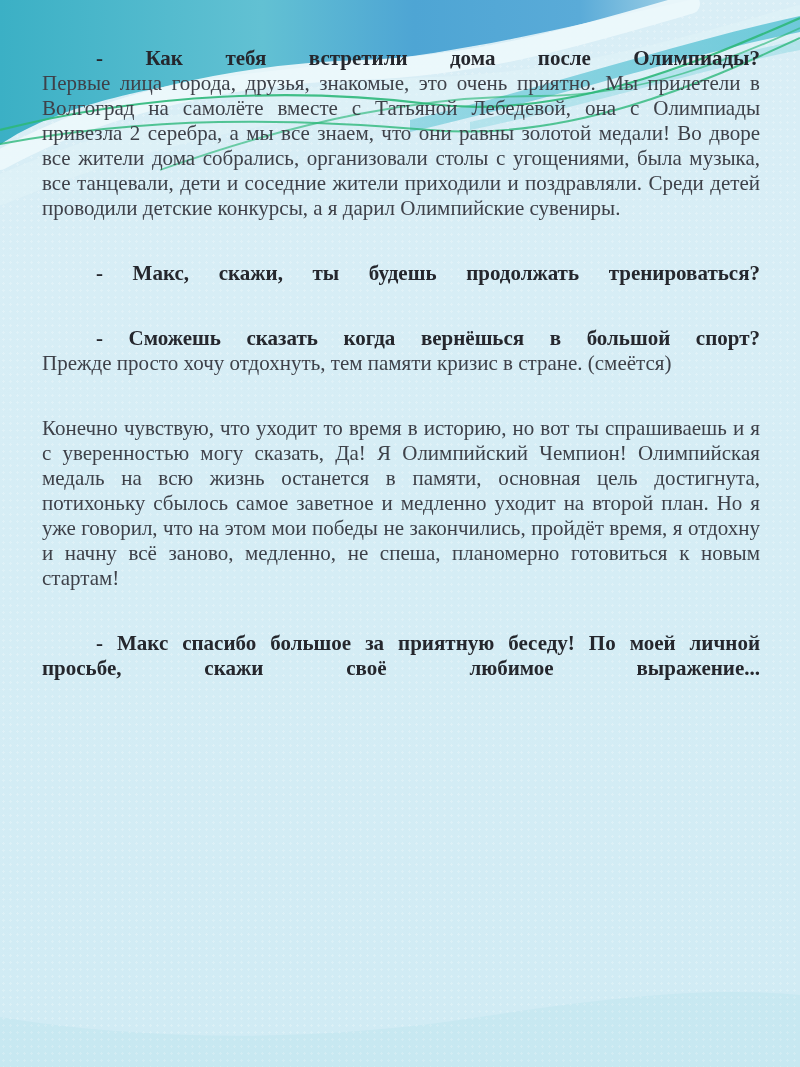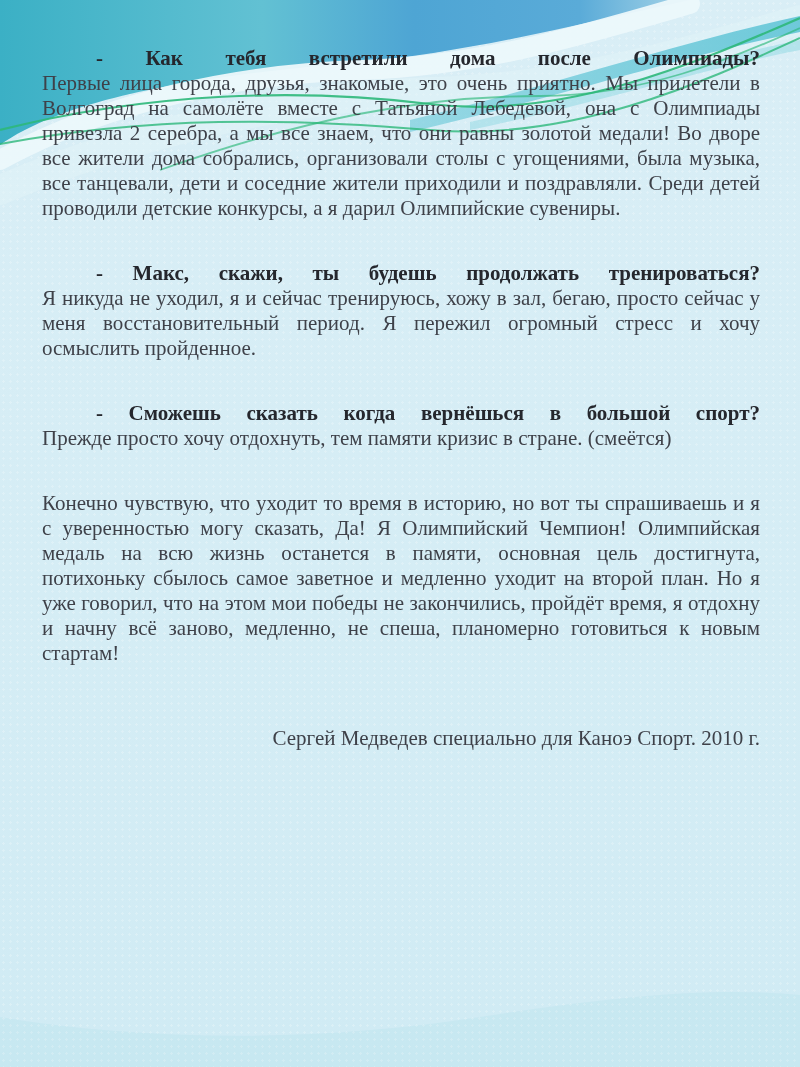--- a/index.html
+++ b/index.html
@@ -91,31 +91,30 @@
 
   <div class="content">
 
     <p class="para">
       <b class="q">- Как тебя встретили дома после Олимпиады?</b>
       <span class="a"> Первые лица города, друзья, знакомые, это очень приятно. Мы прилетели в Волгоград на самолёте вместе с Татьяной Лебедевой, она с Олимпиады привезла 2 серебра, а мы все знаем, что они равны золотой медали! Во дворе все жители дома собрались, организовали столы с угощениями, была музыка, все танцевали, дети и соседние жители приходили и поздравляли. Среди детей проводили детские конкурсы, а я дарил Олимпийские сувениры.</span>
     </p>
 
     <p class="para">
       <b class="q">- Макс, скажи, ты будешь продолжать тренироваться?</b>
-      <span class="a"> Я никуда не уходил, я и сейчас тренируюсь, хожу в зал, бегаю, просто сейчас у меня восстановительный период. Я пережил огромный стресс и хочу осмыслить пройденное.</span>
     </p>
 
     <p class="para">
       <b class="q">- Сможешь сказать когда вернёшься в большой спорт?</b>
       <span class="a"> Прежде просто хочу отдохнуть, тем памяти кризис в стране. (смеётся)</span>
     </p>
 
     <p class="para">
       <span class="a"> Конечно чувствую, что уходит то время в историю, но вот ты спрашиваешь и я с уверенностью могу сказать, Да! Я Олимпийский Чемпион! Олимпийская медаль на всю жизнь останется в памяти, основная цель достигнута, потихоньку сбылось самое заветное и медленно уходит на второй план. Но я уже говорил, что на этом мои победы не закончились, пройдёт время, я отдохну и начну всё заново, медленно, не спеша, планомерно готовиться к новым стартам!</span>
     </p>
 
     <p class="para">
+      <b class="q">- Макс спасибо большое за приятную беседу! По моей личной просьбе, скажи своё любимое выражение...</b>
     </p>
 
-    <div class="footer">Сергей Медведев специально для Каноэ Спорт. 2010 г.</div>
   </div>
 
 </div>
 
 </body></html>

